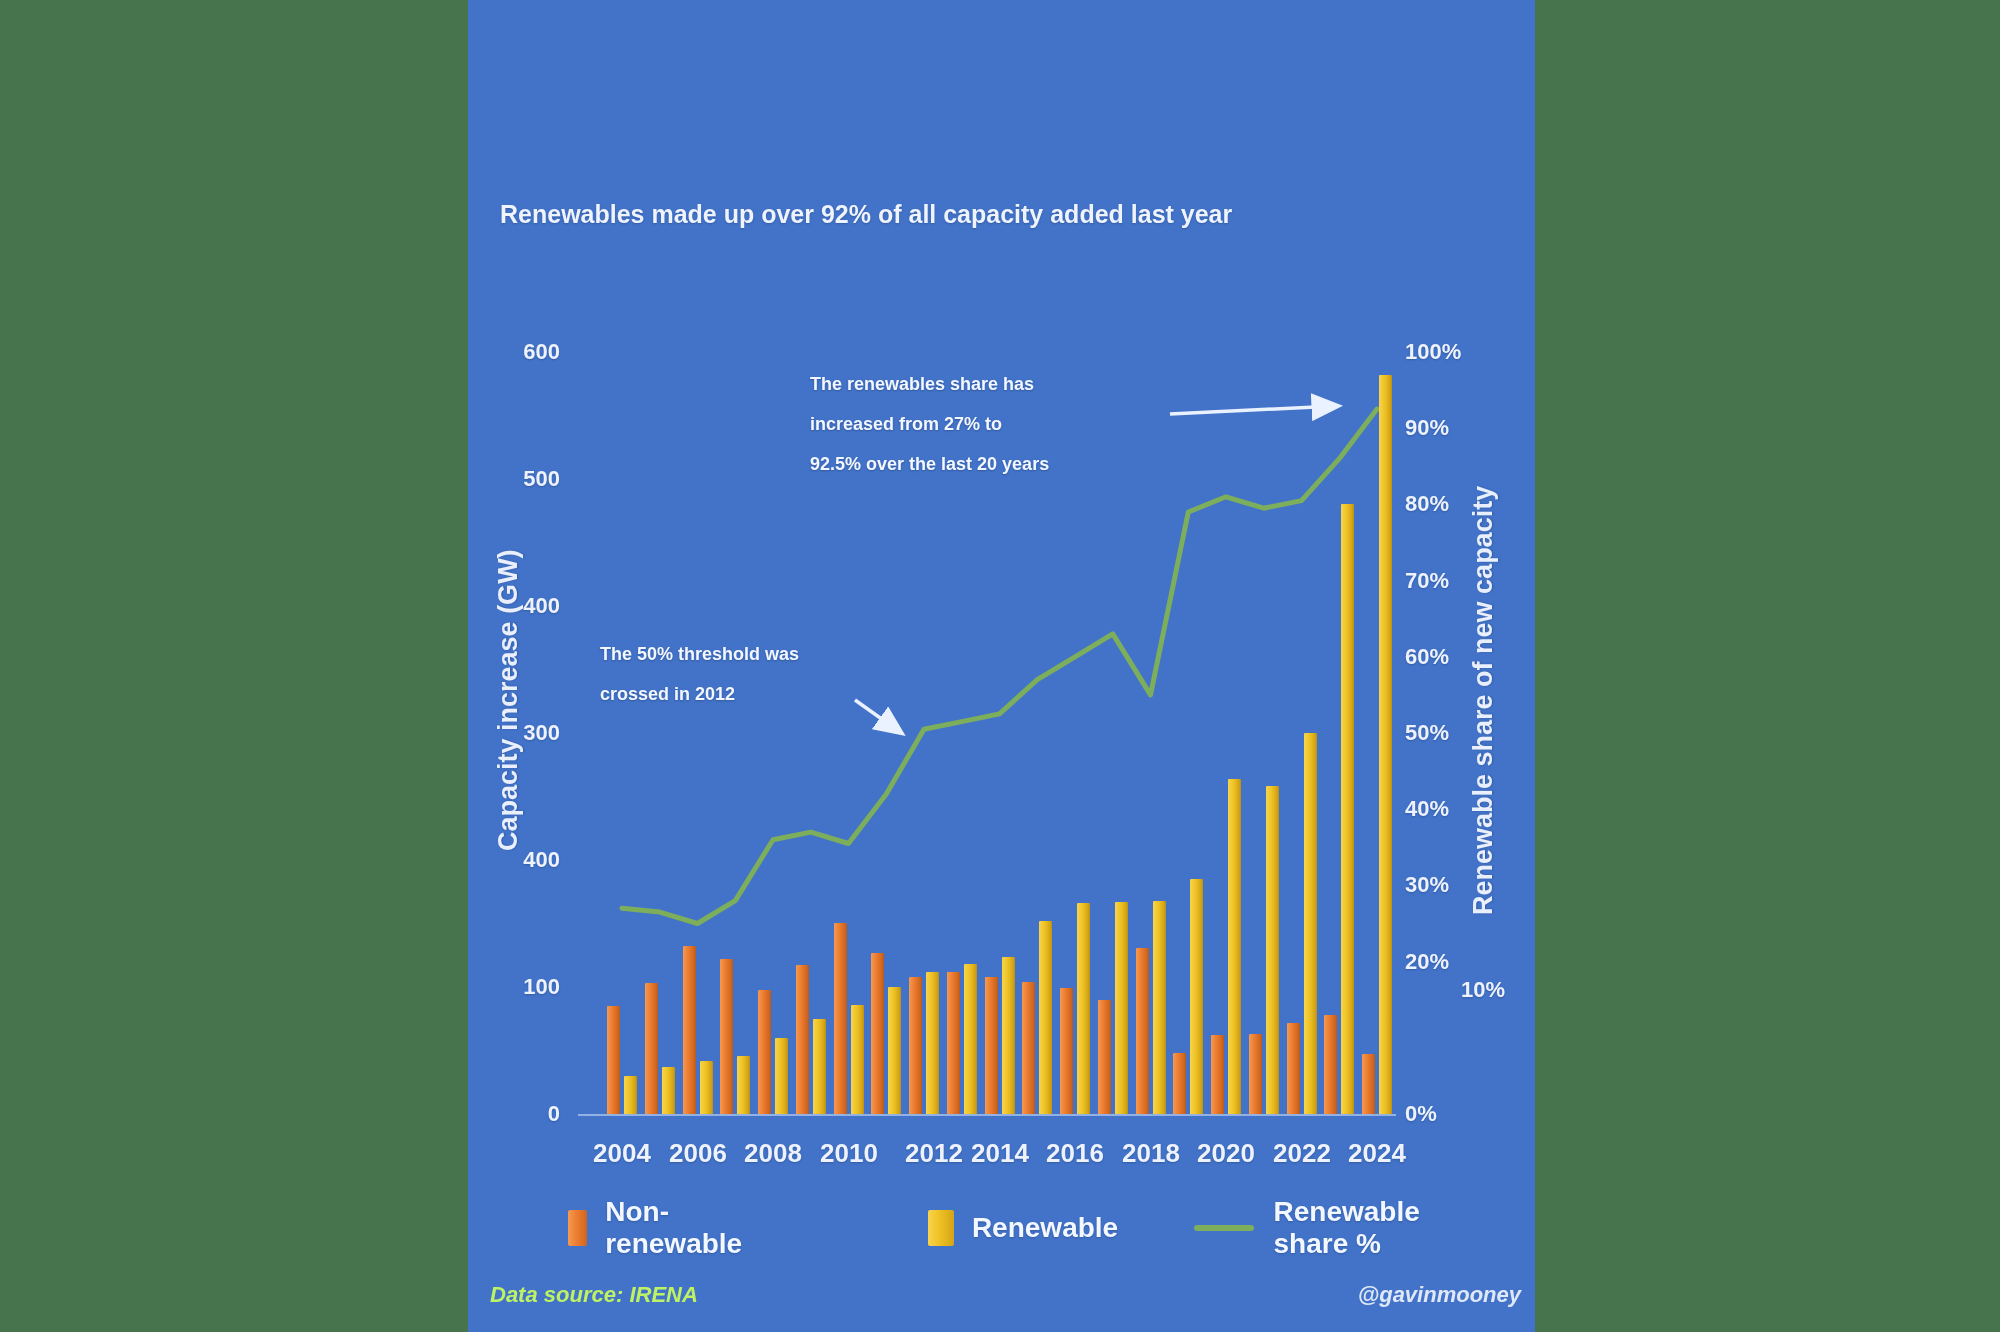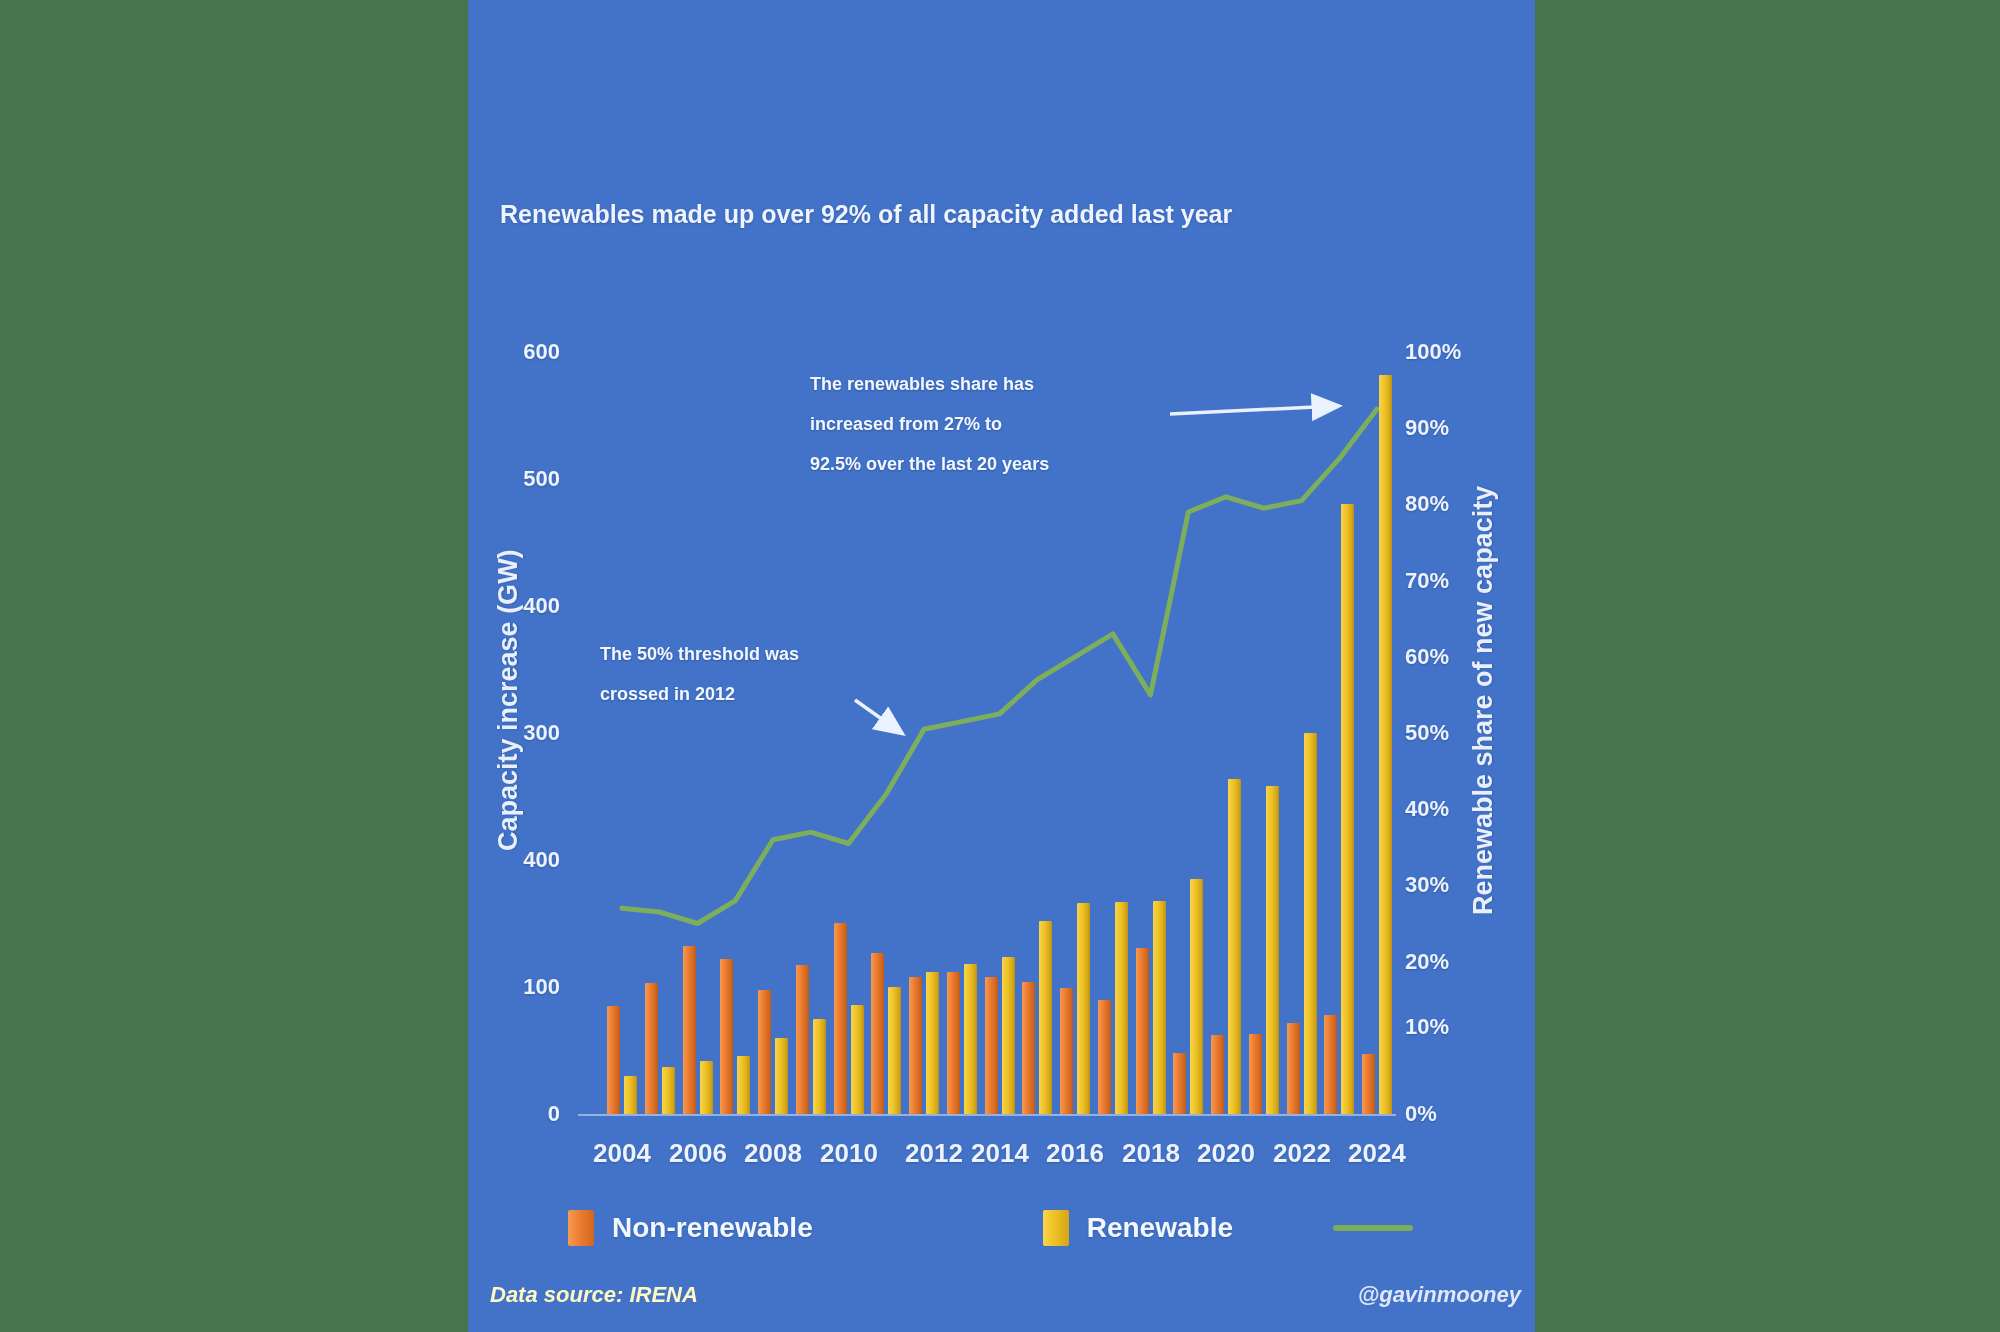--- a/index.html
+++ b/index.html
@@ -68,21 +68,21 @@
   }
   .legend-item{display:flex;align-items:center;}
   .legend-swatch{width:26px;height:36px;border-radius:2px;margin-right:18px;}
   .legend-swatch.nr{background:linear-gradient(90deg,#f49a52,#ed7d31 45%,#cf661f);}
   .legend-swatch.rn{background:linear-gradient(90deg,#f8d44d,#eec224 45%,#d3a416);}
   .legend-line{width:80px;height:6px;border-radius:3px;background:#7dae5c;margin-right:20px;}
   .legend-label{color:#f3f7ff;font-size:28px;font-weight:600;text-shadow:0 1px 2px rgba(20,40,90,.3);}
   .gap1{width:230px;}  
   .gap2{width:100px;}
   .footer-left{
-    position:absolute;left:22px;top:1282px;color:#fef9c3;
+    position:absolute;left:22px;top:1282px;color:#bef264;
     font-size:22px;font-style:italic;font-weight:600;
   }
   .footer-right{
     position:absolute;right:14px;top:1282px;color:#dfe8f8;
     font-size:22px;font-style:italic;font-weight:600;
   }
 </style>
 </head>
 <body>
 
@@ -105,21 +105,21 @@
   <div id="right-ticks">
       <div class="tick right" style="top: 336px;">100%</div>
       <div class="tick right" style="top: 412px;">90%</div>
       <div class="tick right" style="top: 488px;">80%</div>
       <div class="tick right" style="top: 565px;">70%</div>
       <div class="tick right" style="top: 641px;">60%</div>
       <div class="tick right" style="top: 717px;">50%</div>
       <div class="tick right" style="top: 793px;">40%</div>
       <div class="tick right" style="top: 869px;">30%</div>
       <div class="tick right" style="top: 946px;">20%</div>
-      <div class="tick right" style="top: 1011px;">10%</div>
+      <div class="tick right" style="top: 974px; text-align: right;">10%</div>
       <div class="tick right" style="top: 1098px;">0%</div>
     </div>
   <div id="x-ticks">
       <div class="xlabel" style="left: 112px; top: 1138px;">2004</div>
       <div class="xlabel" style="left: 188px; top: 1138px; text-align: center;">2006</div>
       <div class="xlabel" style="left: 263px; top: 1138px;">2008</div>
       <div class="xlabel" style="left: 339px; top: 1138px;">2010</div>
       <div class="xlabel" style="left: 424px; top: 1138px;">2012</div>
       <div class="xlabel" style="left: 490px; top: 1138px;">2014</div>
       <div class="xlabel" style="left: 565px; top: 1138px;">2016</div>
@@ -196,18 +196,19 @@
       <span class="legend-label">Non-renewable</span>
     </div>
     <div class="gap1"></div>
     <div class="legend-item">
       <span class="legend-swatch rn"></span>
       <span class="legend-label">Renewable</span>
     </div>
     <div class="gap2"></div>
     <div class="legend-item">
       <span class="legend-line"></span>
+      <span class="legend-label">Renewable share %</span>
     </div>
   </div>
 
   <div class="footer-left">Data source: IRENA</div>
   <div class="footer-right">@gavinmooney</div>
 </div>
 
 </body></html>

